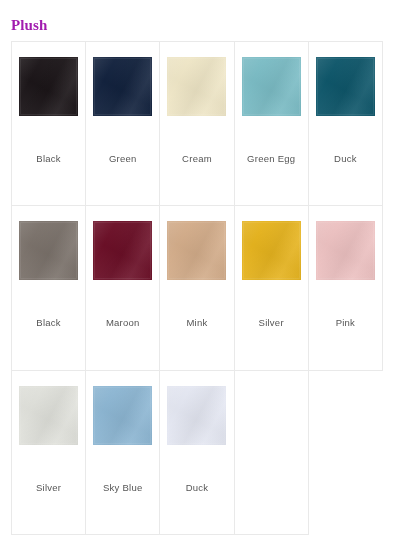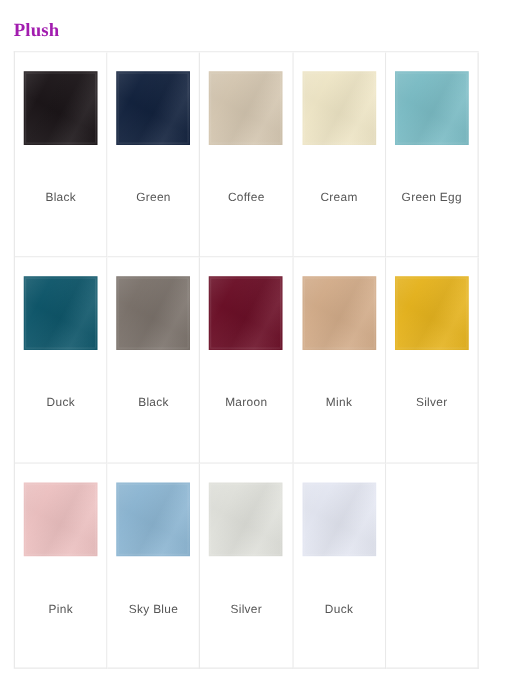--- a/index.html
+++ b/index.html
@@ -103,24 +103,20 @@
     <div class="swatch-cell">
       <div class="swatch-chip" style="background-color: rgb(28, 22, 25);"></div>
       <div class="swatch-label">Black</div>
     </div>
 
     <div class="swatch-cell">
       <div class="swatch-chip" style="background-color: rgb(19, 35, 63);"></div>
       <div class="swatch-label">Green</div>
     </div>
 
-    <div class="swatch-cell">
-      <div class="swatch-chip" style="background-color: rgb(215, 201, 179);"></div>
-      <div class="swatch-label">Coffee</div>
-    </div>
 
     <div class="swatch-cell">
       <div class="swatch-chip" style="background-color: rgb(242, 233, 201);"></div>
       <div class="swatch-label">Cream</div>
     </div>
 
     <div class="swatch-cell">
       <div class="swatch-chip" style="background-color: rgb(125, 191, 200);"></div>
       <div class="swatch-label">Green Egg</div>
     </div>
@@ -149,27 +145,27 @@
       <div class="swatch-chip" style="background-color: rgb(233, 182, 31);"></div>
       <div class="swatch-label">Silver</div>
     </div>
 
     <div class="swatch-cell">
       <div class="swatch-chip" style="background-color: rgb(240, 196, 196);"></div>
       <div class="swatch-label">Pink</div>
     </div>
 
     <div class="swatch-cell">
-      <div class="swatch-chip" style="background-color: rgb(143, 185, 214);"></div>
-      <div class="swatch-label">Sky Blue</div>
+      <div class="swatch-chip" style="background-color: rgb(227, 228, 222);"></div>
+      <div class="swatch-label">Silver</div>
     </div>
 
     <div class="swatch-cell">
-      <div class="swatch-chip" style="background-color: rgb(227, 228, 222);"></div>
-      <div class="swatch-label">Silver</div>
+      <div class="swatch-chip" style="background-color: rgb(143, 185, 214);"></div>
+      <div class="swatch-label">Sky Blue</div>
     </div>
 
     <div class="swatch-cell">
       <div class="swatch-chip" style="background-color: rgb(231, 234, 245);"></div>
       <div class="swatch-label">Duck</div>
     </div>
 
     <div class="swatch-cell empty">
       
       

